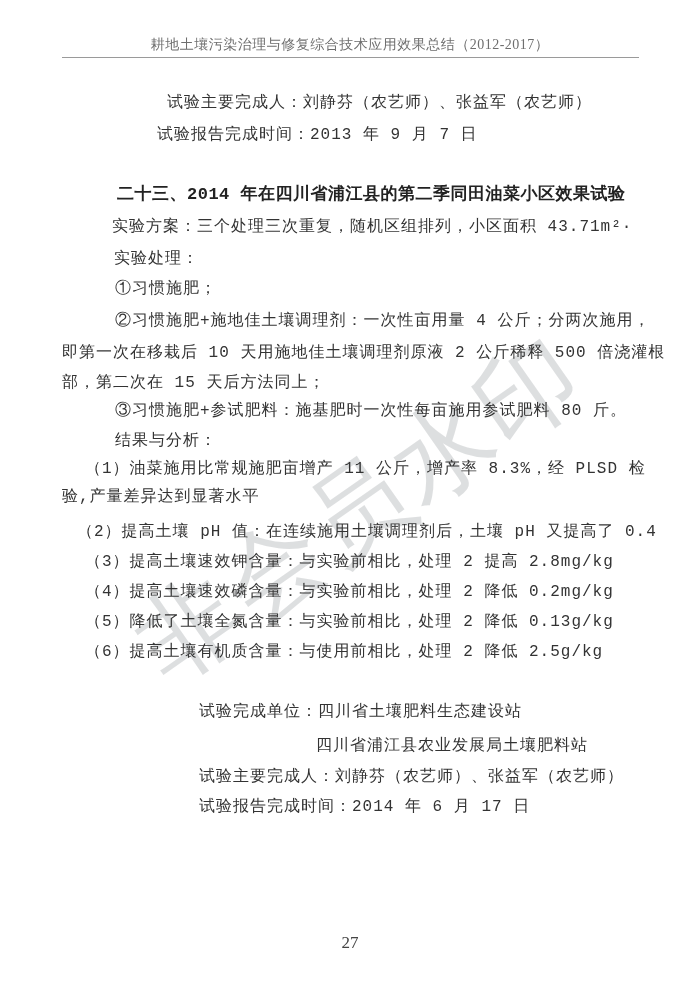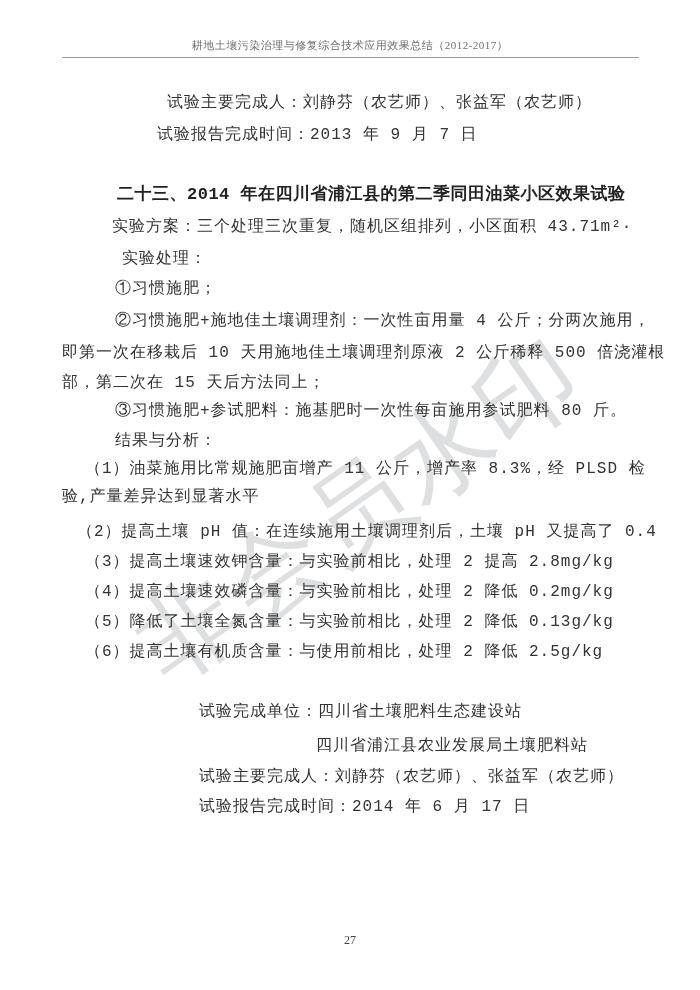--- a/index.html
+++ b/index.html
@@ -10,21 +10,21 @@
     background: #ffffff;
     overflow: hidden;
     font-family: "Liberation Serif", "DejaVu Serif", serif;
     color: #333333;
   }
   
   .doc-header {
     position: absolute;
     top: 38px; left: 0; width: 700px;
     text-align: center;
-    font-size: 11px;
+    font-size: 14px;
     letter-spacing: 0.5px;
     color: #6e6e6e;
     line-height: 14px;
   }
   .header-rule {
     position: absolute;
     top: 57px; left: 62px; width: 577px; height: 0;
     border-top: 1px solid #9a9a9a;
   }
   
@@ -54,21 +54,21 @@
   .heading {
     font-weight: bold;
     font-size: 17px;
     color: #222222;
     letter-spacing: 0.5px;
   }
   .pos-intro1  { top: 92px;  left: 167px; }
   .pos-intro2  { top: 124px; left: 157px; }
   .pos-heading { top: 184px; left: 117px; }
   .pos-scheme  { top: 216px; left: 112px; }
-  .pos-tlabel  { top: 248px; left: 114px; margin-left: 8px; }
+  .pos-tlabel  { top: 248px; left: 114px; }
   .pos-t1      { top: 278px; left: 115px; }
   .pos-t2      { top: 310px; left: 115px; }
   .pos-t2c1    { top: 342px; left: 62px;  }
   .pos-t2c2    { top: 372px; left: 62px;  }
   .pos-t3      { top: 400px; left: 115px; }
   .pos-rlabel  { top: 430px; left: 115px; }
   .pos-r1      { top: 458px; left: 85px;  }
   .pos-r1c     { top: 486px; left: 62px;  }
   .pos-r2      { top: 521px; left: 77px;  }
   .pos-r3      { top: 551px; left: 85px;  }
@@ -76,21 +76,21 @@
   .pos-r5      { top: 611px; left: 85px;  }
   .pos-r6      { top: 641px; left: 85px;  }
   .pos-org1    { top: 701px; left: 199px; }
   .pos-org2    { top: 735px; left: 292px; margin-left: 24px; }
   .pos-staff   { top: 766px; left: 199px; }
   .pos-date    { top: 796px; left: 199px; }
   .page-number {
     position: absolute;
     top: 933px; left: 0; width: 700px;
     text-align: center;
-    font-size: 12px;
+    font-size: 17px;
     color: #444444;
     z-index: 1;
   }
 </style>
 </head>
 <body>
 
 <div class="page">
 
   <div class="doc-header">耕地土壤污染治理与修复综合技术应用效果总结（2012-2017）</div>

